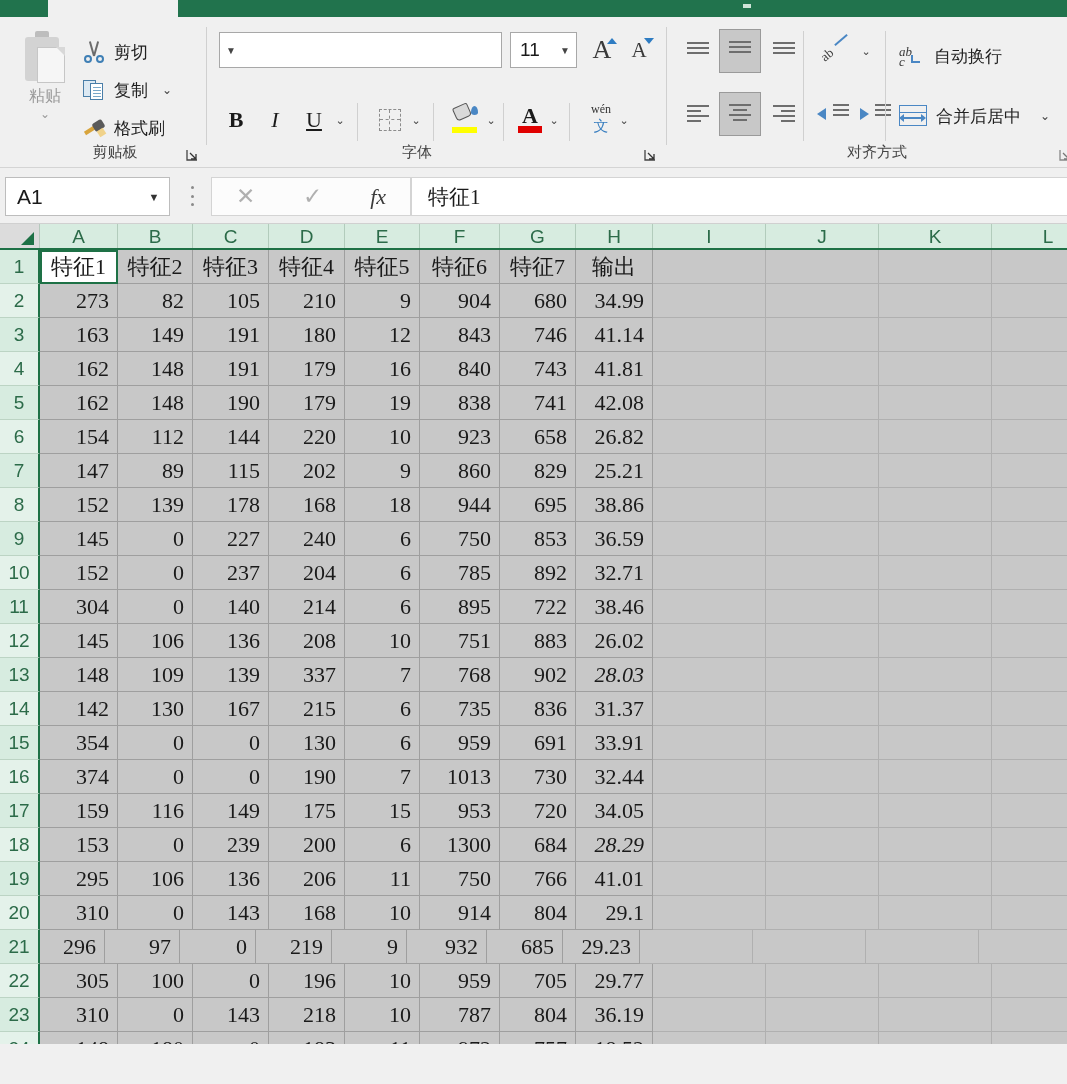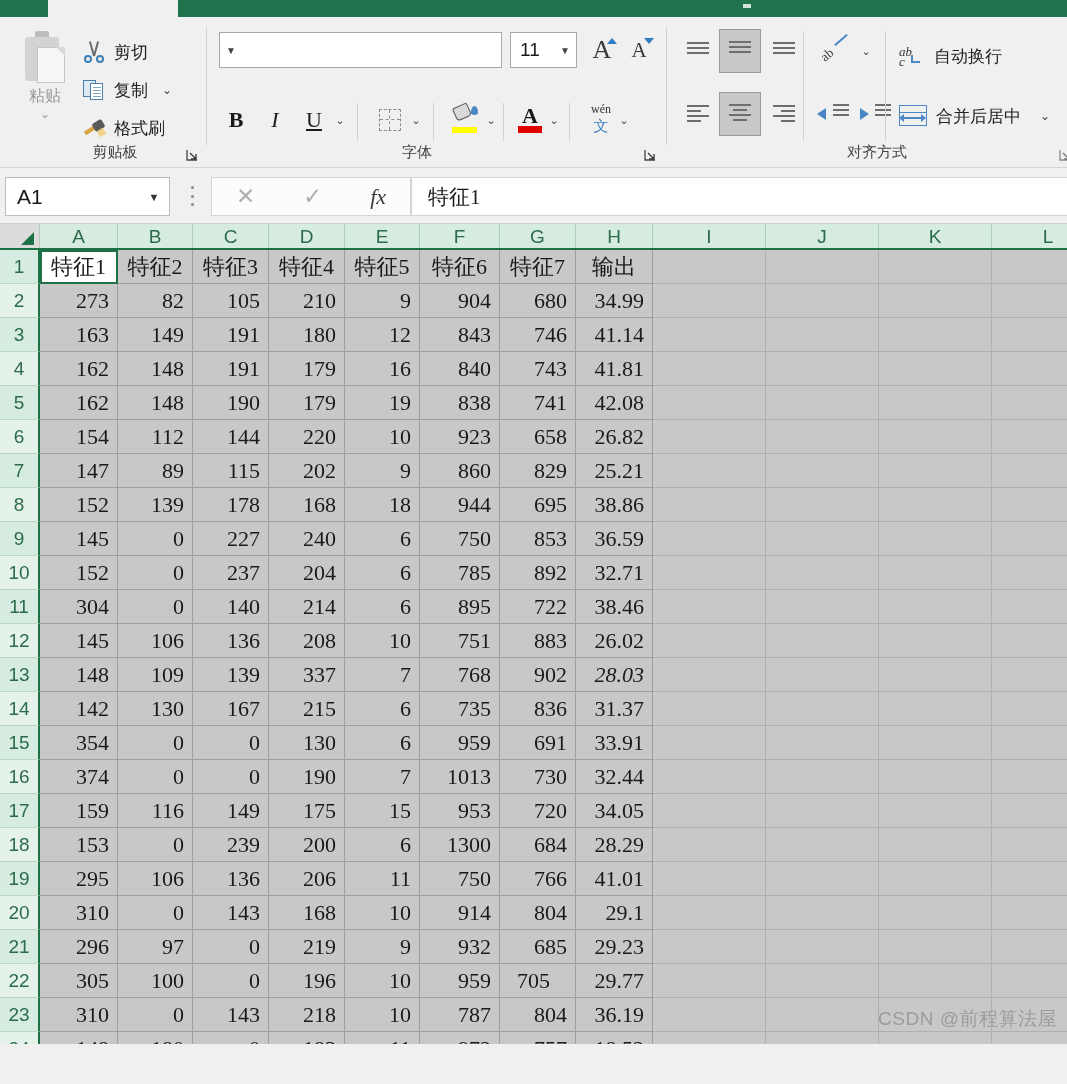--- a/index.html
+++ b/index.html
@@ -939,21 +939,21 @@
       </div>
       <div class="grid-row">
         <div class="row-header alt">18</div>
         <div class="cell" style="width: 78px;">153</div>
         <div class="cell" style="width: 75px;">0</div>
         <div class="cell" style="width: 76px;">239</div>
         <div class="cell" style="width: 76px;">200</div>
         <div class="cell" style="width: 75px;">6</div>
         <div class="cell" style="width: 80px;">1300</div>
         <div class="cell" style="width: 76px;">684</div>
-        <div class="cell" style="width: 77px;">28.29</div>
+        <div class="cell" style="width: 77px; font-style: italic;">28.29</div>
         <div class="cell blank" style="width: 113px;"></div>
         <div class="cell blank" style="width: 113px;"></div>
         <div class="cell blank" style="width: 113px;"></div>
         <div class="cell blank" style="width: 113px;"></div>
       </div>
       <div class="grid-row">
         <div class="row-header">19</div>
         <div class="cell" style="width: 78px;">295</div>
         <div class="cell" style="width: 75px;">106</div>
         <div class="cell" style="width: 76px;">136</div>
@@ -977,42 +977,42 @@
         <div class="cell" style="width: 80px;">914</div>
         <div class="cell" style="width: 76px;">804</div>
         <div class="cell" style="width: 77px;">29.1</div>
         <div class="cell blank" style="width: 113px;"></div>
         <div class="cell blank" style="width: 113px;"></div>
         <div class="cell blank" style="width: 113px;"></div>
         <div class="cell blank" style="width: 113px;"></div>
       </div>
       <div class="grid-row">
         <div class="row-header">21</div>
-        <div class="cell" style="width: 78px;">296</div>
+        <div class="cell" style="width: 65px;">296</div>
         <div class="cell" style="width: 75px;">97</div>
         <div class="cell" style="width: 76px;">0</div>
         <div class="cell" style="width: 76px;">219</div>
         <div class="cell" style="width: 75px;">9</div>
         <div class="cell" style="width: 80px;">932</div>
         <div class="cell" style="width: 76px;">685</div>
         <div class="cell" style="width: 77px;">29.23</div>
         <div class="cell blank" style="width: 113px;"></div>
         <div class="cell blank" style="width: 113px;"></div>
         <div class="cell blank" style="width: 113px;"></div>
         <div class="cell blank" style="width: 113px;"></div>
       </div>
       <div class="grid-row">
         <div class="row-header alt">22</div>
         <div class="cell" style="width: 78px;">305</div>
         <div class="cell" style="width: 75px;">100</div>
         <div class="cell" style="width: 76px;">0</div>
         <div class="cell" style="width: 76px;">196</div>
         <div class="cell" style="width: 75px;">10</div>
         <div class="cell" style="width: 80px;">959</div>
-        <div class="cell" style="width: 76px; text-align: center;">705</div>
+        <div class="cell" style="width: 76px;">705</div>
         <div class="cell" style="width: 77px;">29.77</div>
         <div class="cell blank" style="width: 113px;"></div>
         <div class="cell blank" style="width: 113px;"></div>
         <div class="cell blank" style="width: 113px;"></div>
         <div class="cell blank" style="width: 113px;"></div>
       </div>
       <div class="grid-row">
         <div class="row-header">23</div>
         <div class="cell" style="width: 78px;">310</div>
         <div class="cell" style="width: 75px;">0</div>
@@ -1036,14 +1036,13 @@
         <div class="cell" style="width: 75px;">11</div>
         <div class="cell" style="width: 80px;">972</div>
         <div class="cell" style="width: 76px;">757</div>
         <div class="cell" style="width: 77px;">18.52</div>
         <div class="cell blank" style="width: 113px;"></div>
         <div class="cell blank" style="width: 113px;"></div>
         <div class="cell blank" style="width: 113px;"></div>
         <div class="cell blank" style="width: 113px;"></div>
       </div>
     </div>
-  <div class="watermark">CSDN @前程算法屋</div>
 </div>
 
 </body></html>

